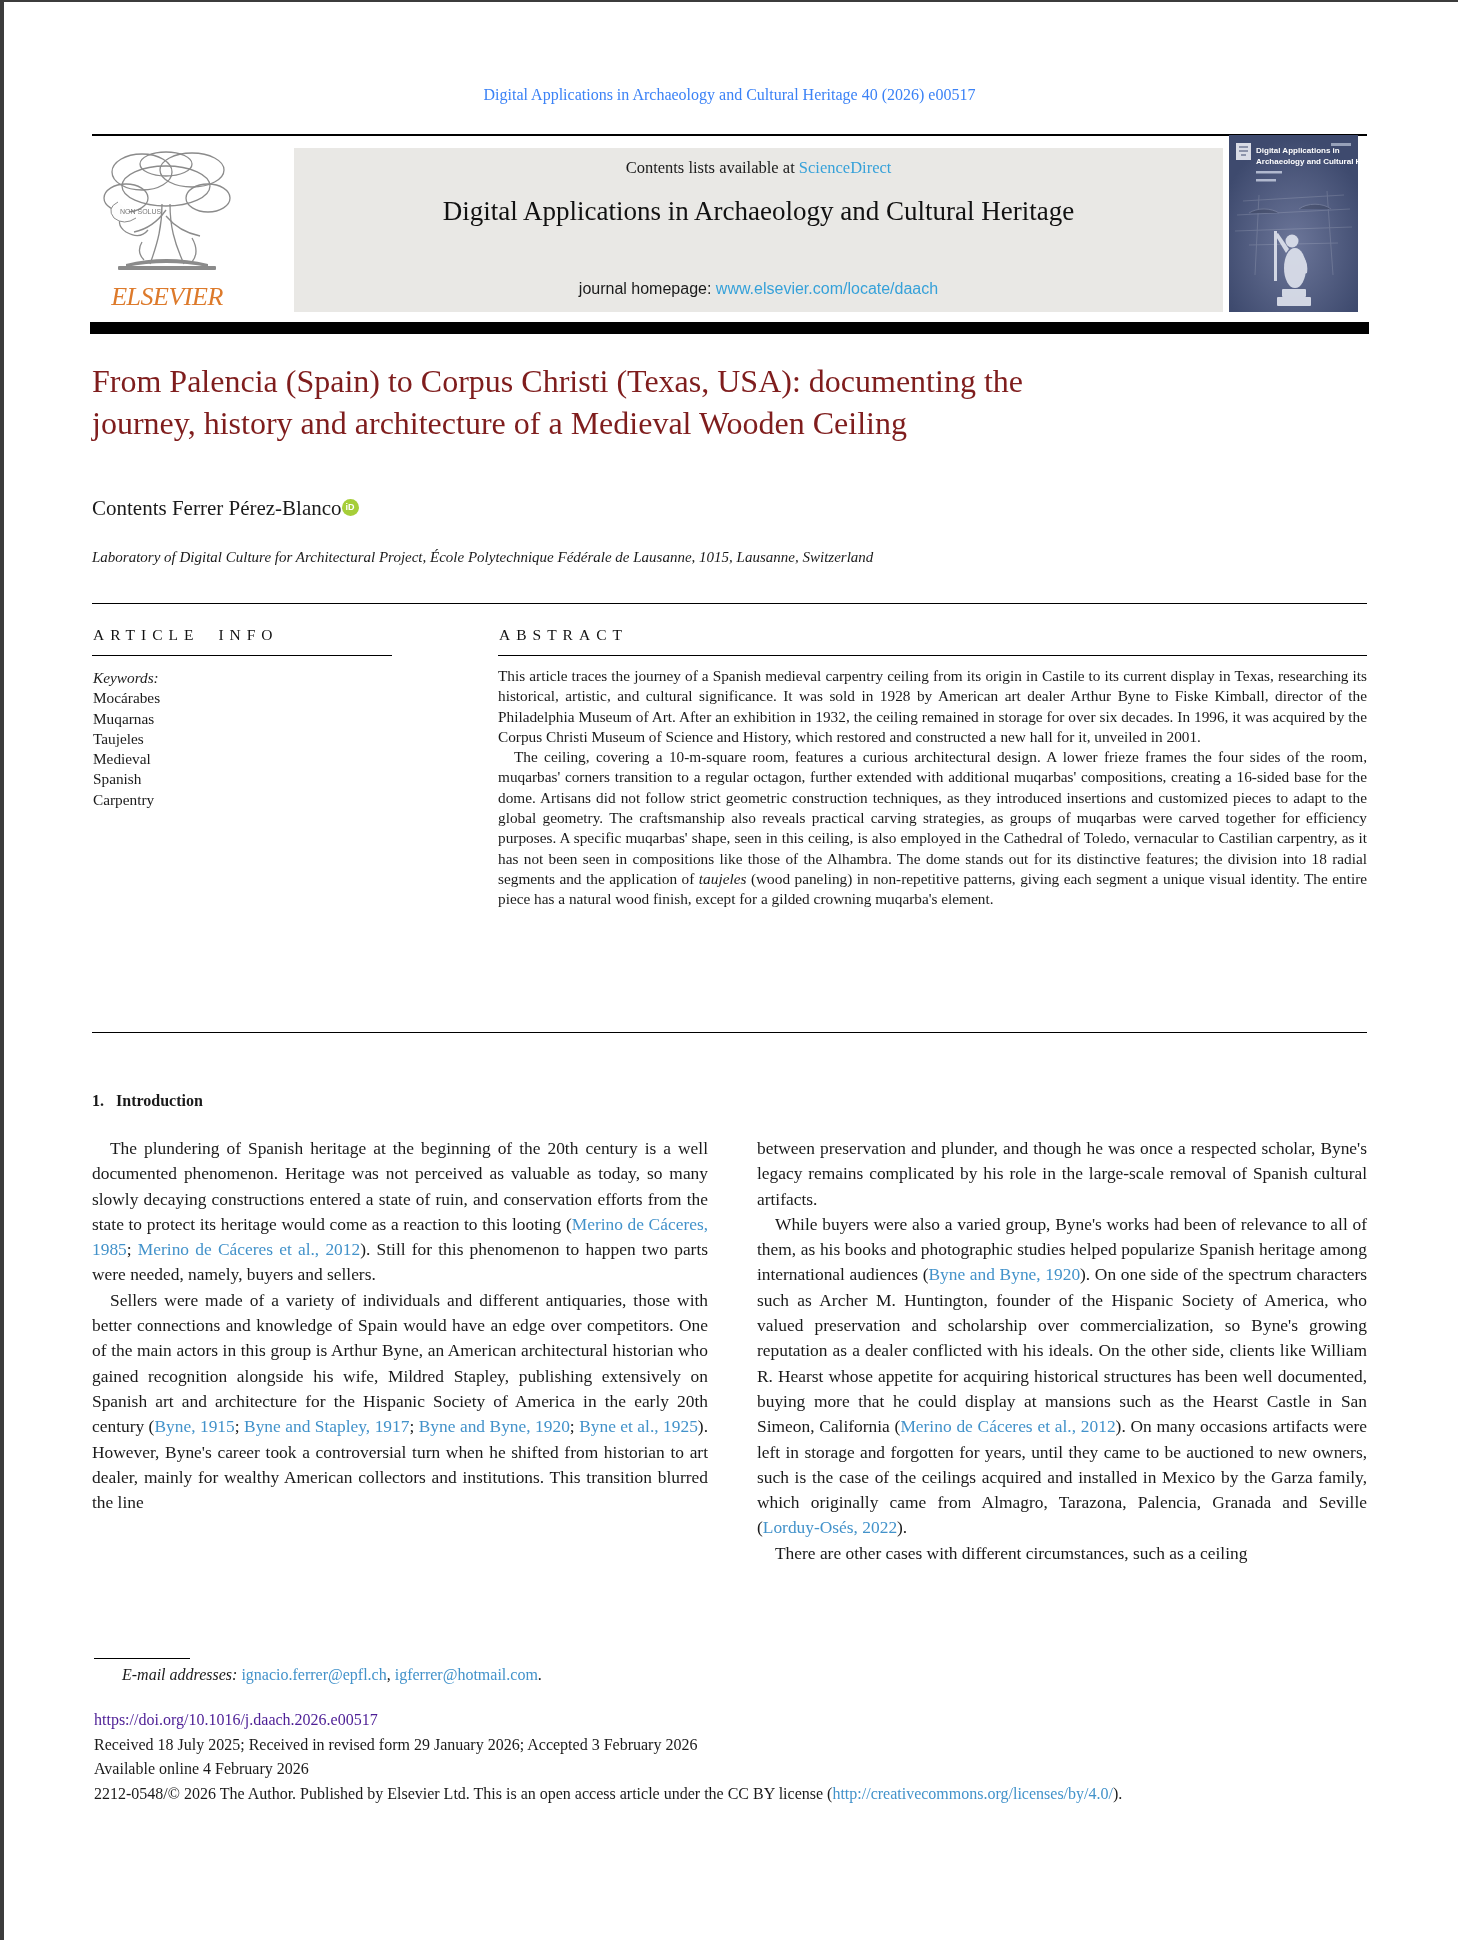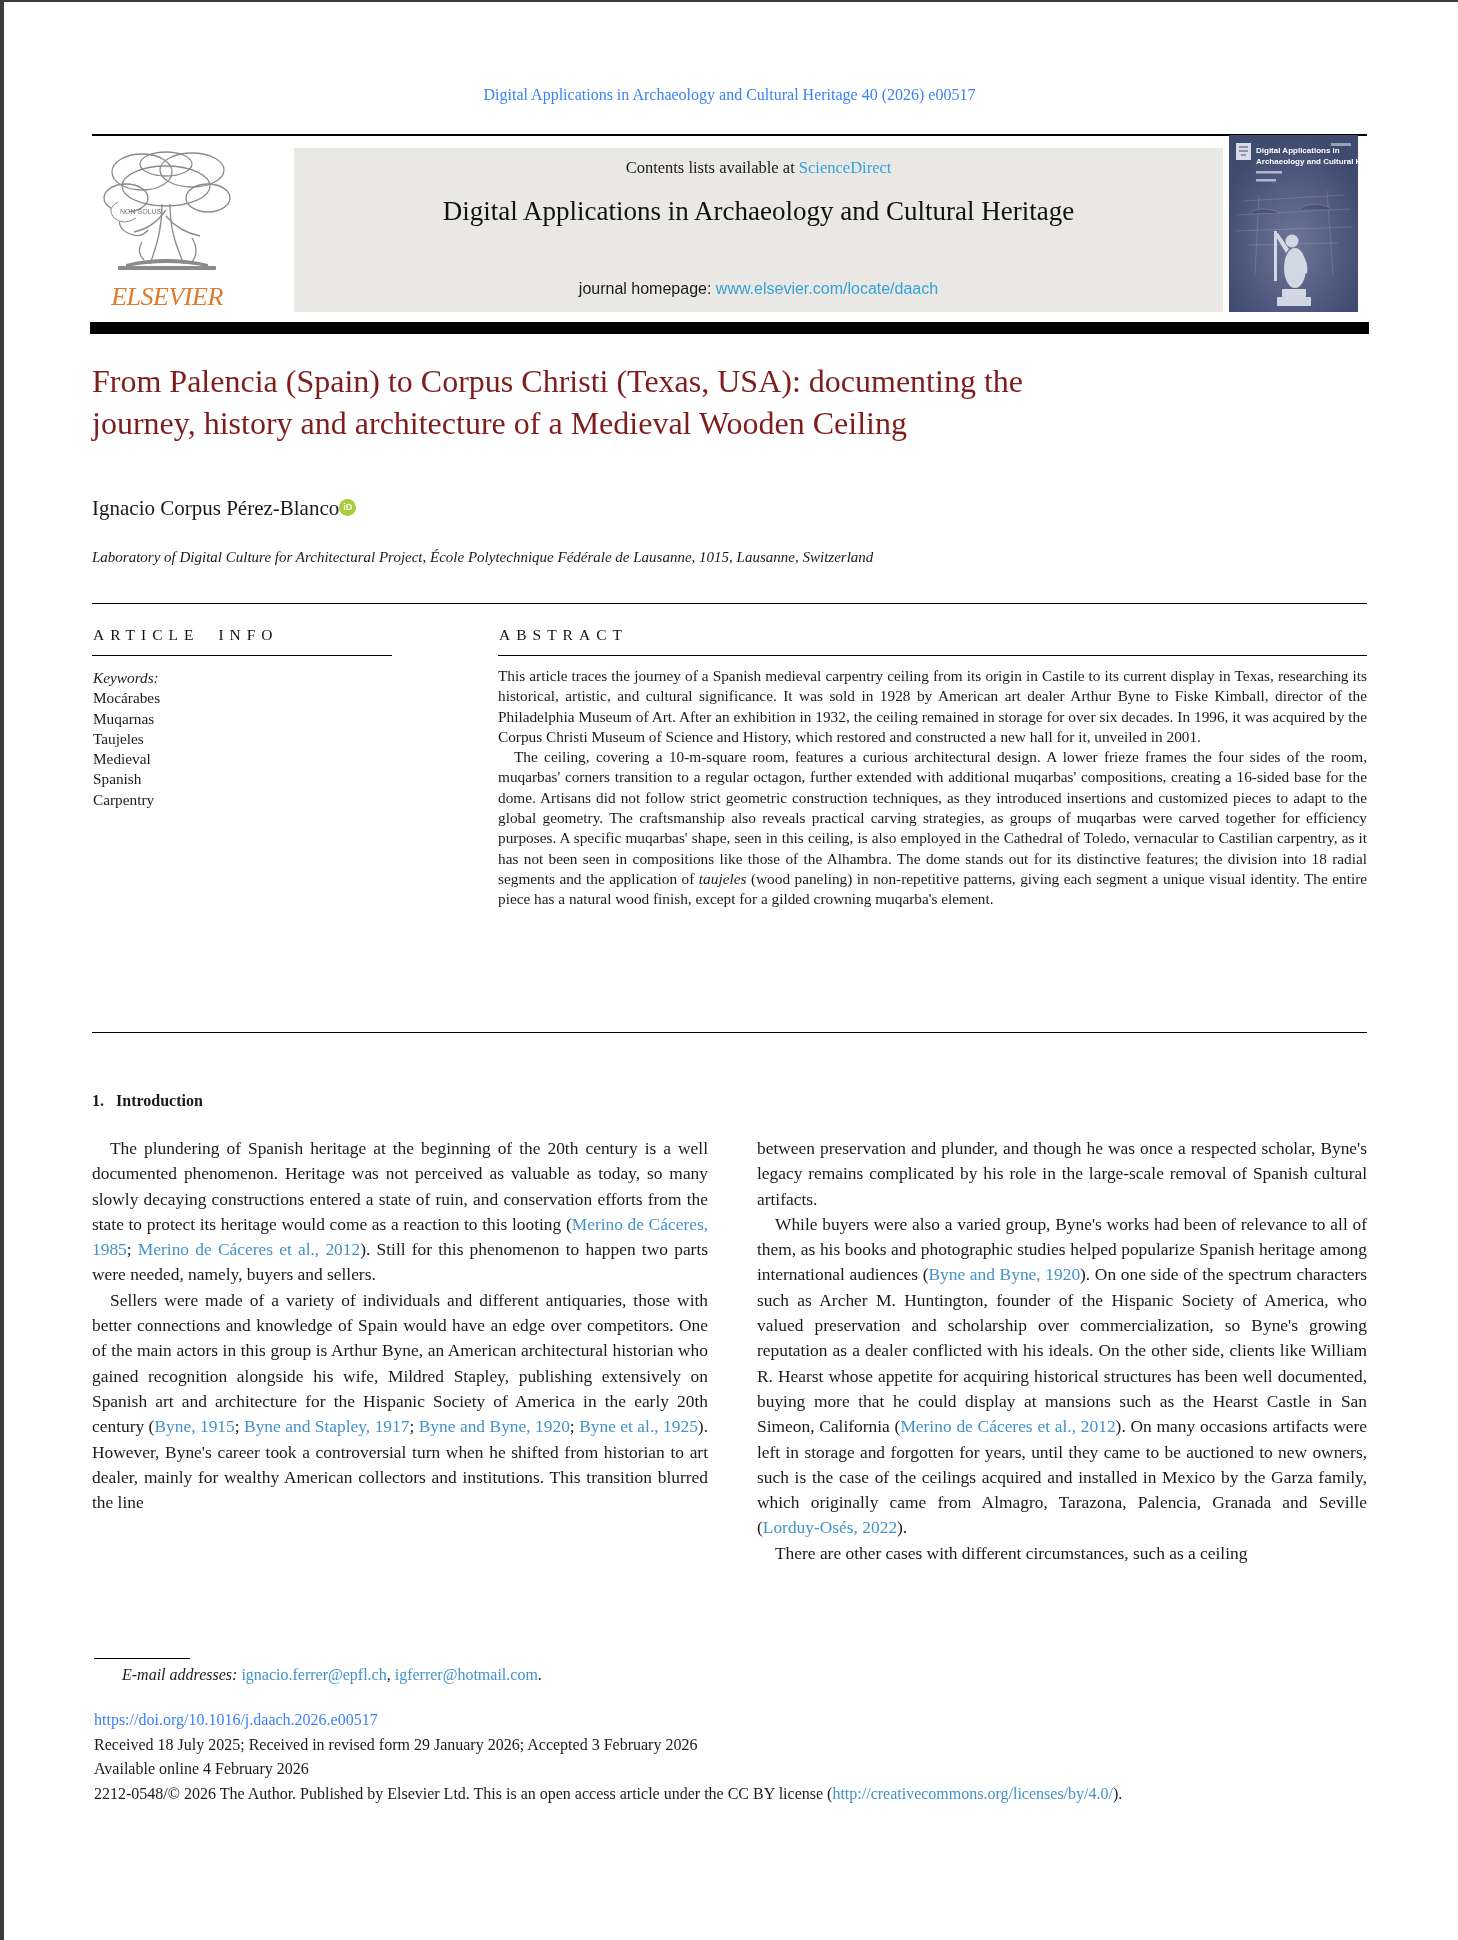--- a/index.html
+++ b/index.html
@@ -58,21 +58,21 @@
 
   .columns{position:absolute;top:1136px;left:92px;width:1275px;display:flex;gap:49px;}
   .col{width:616px;font-size:17.4px;line-height:25.3px;text-align:justify;}
   .col-right{width:610px;}
   .col p{margin:0;}
   .col p.ind{text-indent:18px;}
 
   .fn-rule{top:1658px;left:94px;width:96px;}
   .email-line{position:absolute;top:1666px;left:122px;font-size:16px;}
   .footer-block{position:absolute;top:1708px;left:94px;font-size:16px;line-height:24.5px;}
-  .doi{color:#3b82f6;margin-top:8px;}
+  .doi{color:#4c1d95;margin-top:8px;}
 </style>
 </head>
 <body>
 
 <div class="page">
   <div class="edge-left"></div>
   <div class="edge-top"></div>
 
   <div class="top-citation">Digital Applications in Archaeology and Cultural Heritage 40 (2026) e00517</div>
   <div class="rule rule-top"></div>
@@ -154,21 +154,21 @@
   </div>
 
   <div class="black-bar"></div>
 
   <h1 class="article-title">
     <div>From Palencia (Spain) to Corpus Christi (Texas, USA): documenting the</div>
     <div>journey, history and architecture of a Medieval Wooden Ceiling</div>
   </h1>
 
   <div class="author-line">
-    <span>Ignacio Corpus Pérez-Blanco</span><span class="orcid">iD</span>
+    <span>Contents Ferrer Pérez-Blanco</span><span class="orcid">iD</span>
   </div>
   <div class="affiliation">Laboratory of Digital Culture for Architectural Project, École Polytechnique Fédérale de Lausanne, 1015, Lausanne, Switzerland</div>
 
   <div class="rule rule-2"></div>
 
   <div class="info-head">ARTICLE INFO</div>
   <div class="abs-head">ABSTRACT</div>
   <div class="rule info-rule"></div>
   <div class="rule abs-rule"></div>
 

